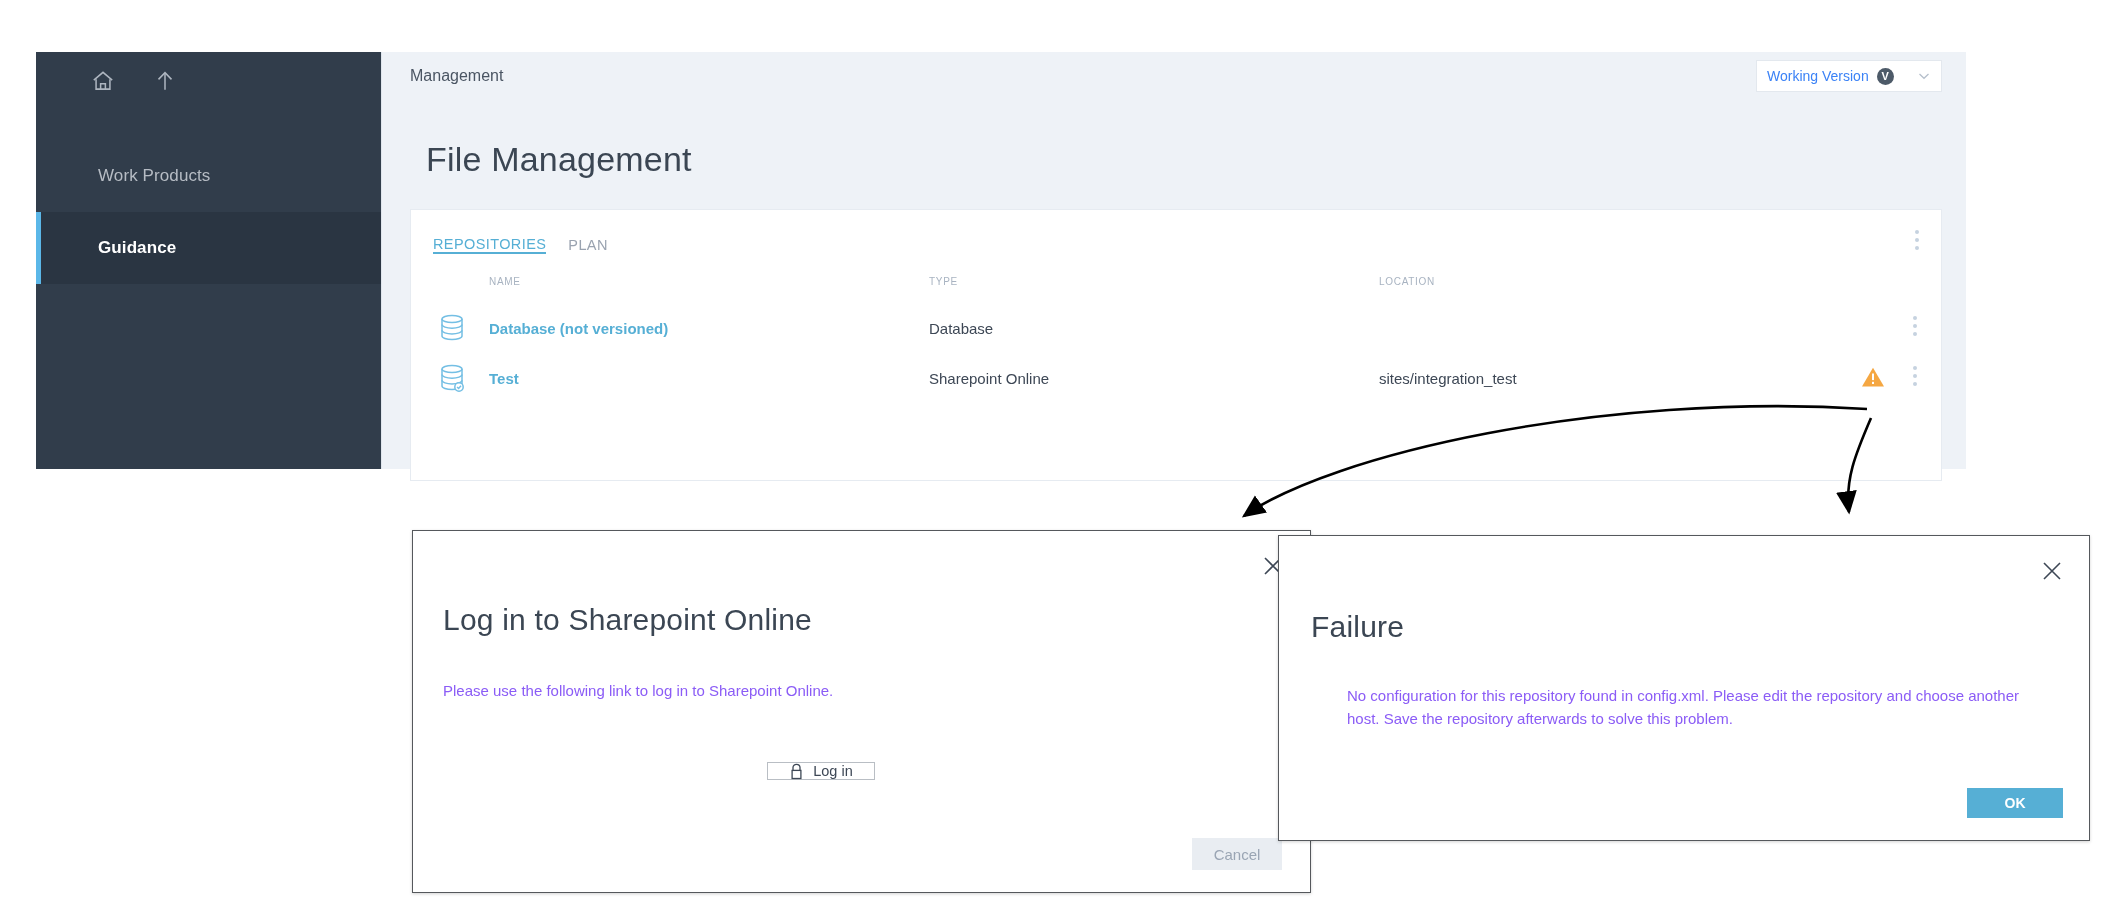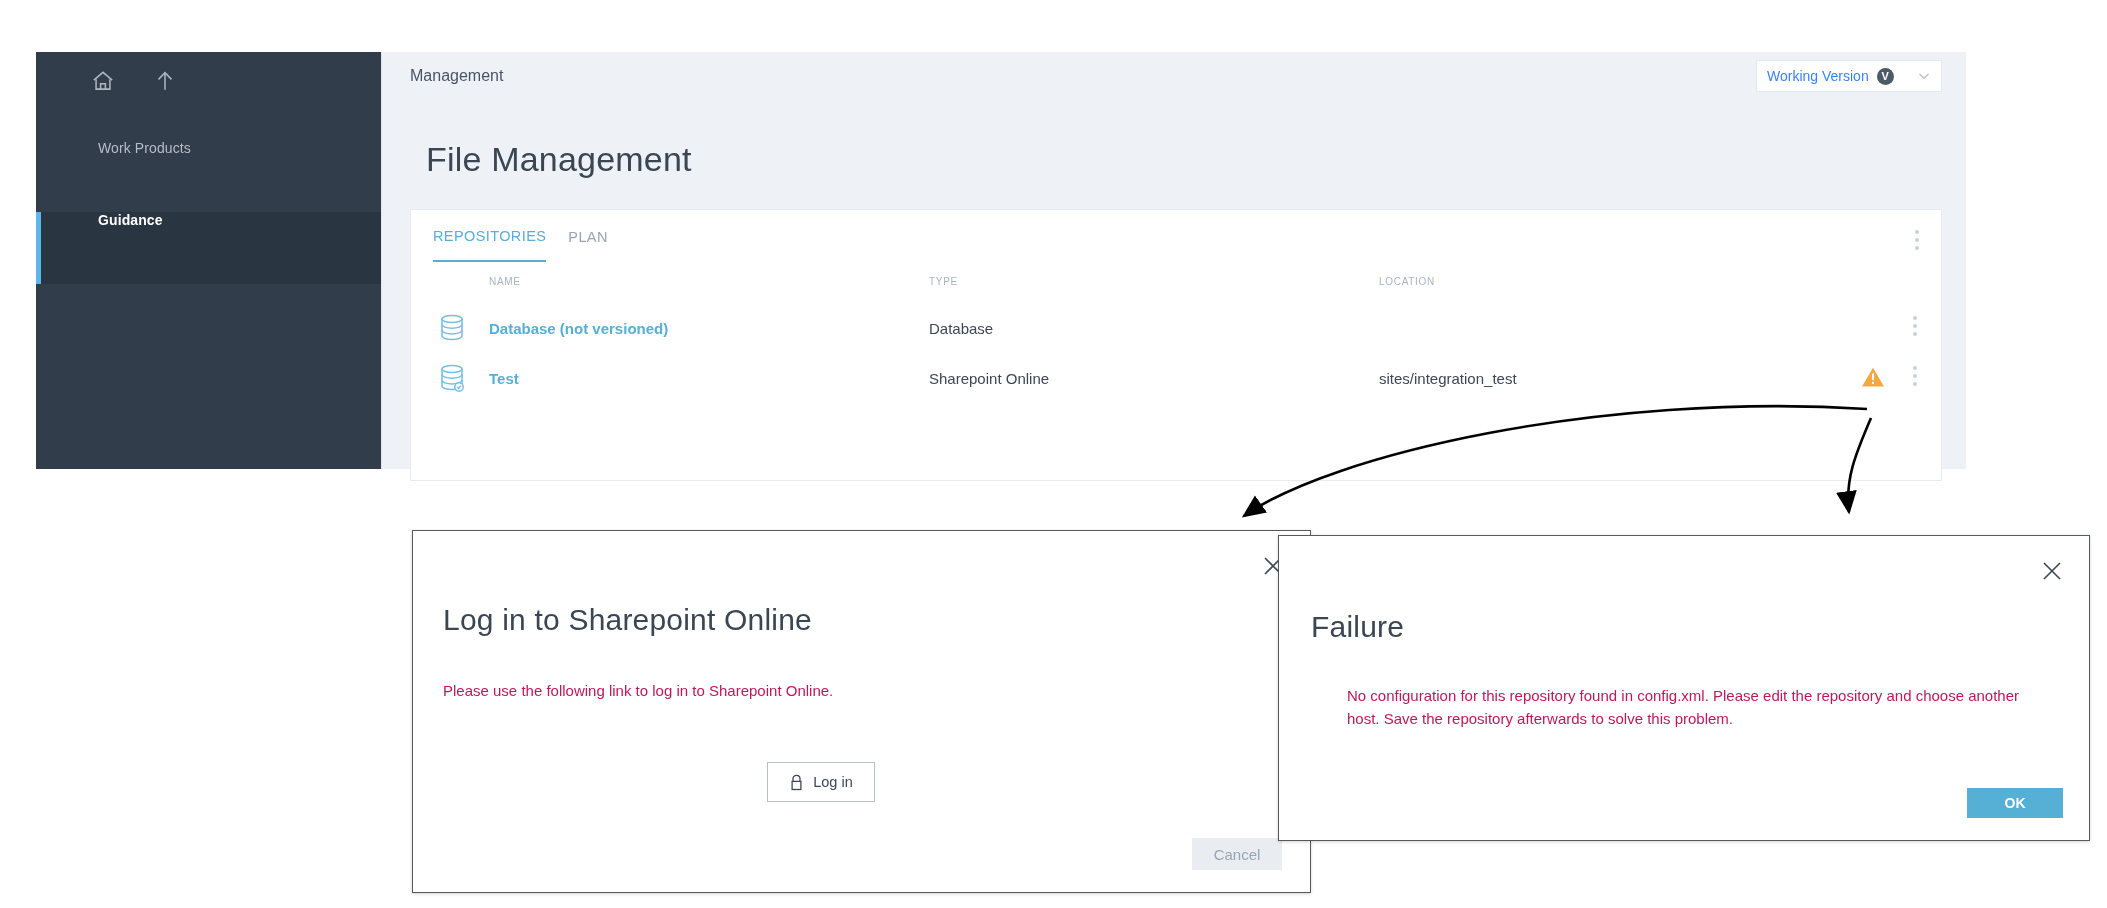--- a/index.html
+++ b/index.html
@@ -32,24 +32,24 @@
     display: flex; align-items: center;
     padding-left: 54px;
     gap: 36px;
   }
   .side-icon { width: 26px; height: 26px; display: block; cursor: pointer; }
   .side-icon svg { display: block; }
 
   .sidebar-items { margin-top: 30px; }
   .sidebar-item {
     height: 72px;
-    display: flex; 
+    display: flex; align-items: center;
     padding-left: 62px;
     color: #b6bcc4;
-    font-size: 14px;
+    font-size: 17px;
     letter-spacing: .1px;
     cursor: pointer;
     position: relative;
   }
   .sidebar-item.active {
     background: #2a3542;
     color: #ffffff;
     font-weight: bold;
   }
   .sidebar-item.active::before {
@@ -116,21 +116,21 @@
     display: flex; align-items: center;
     padding: 18px 0 0 22px;
     position: relative;
     height: 52px;
   }
   .tab {
     font-size: 14.5px;
     letter-spacing: .4px;
     color: #9aa3b0;
     margin-right: 22px;
-    padding-bottom: 16px;
+    padding-bottom: 0;
     cursor: pointer;
   }
   .tab.active {
     color: #56afd5;
     border-bottom: 2px solid #56afd5;
   }
   .kebab {
     position: absolute; right: 22px; top: 20px;
     width: 4px; cursor: pointer;
   }
@@ -183,29 +183,29 @@
     width: 22px; height: 22px; cursor: pointer;
   }
   .dlg-title {
     font-size: 30px; color: #3b4653;
     font-weight: normal;
     padding: 72px 0 0 30px;
     letter-spacing: .2px;
   }
   #failure-dialog .dlg-title { padding-top: 74px; padding-left: 32px; }
   .dlg-body {
-    font-size: 15px; color: #be185d;
+    font-size: 15px; color: #8b5cf6;
     line-height: 1.55;
     padding: 42px 36px 0 30px;
   }
   #failure-dialog .dlg-body { padding: 40px 38px 0 44px; margin-left: 24px; }
 
   .login-btn {
     position: absolute; left: 767px; top: 762px;
-    width: 108px; height: 40px;
+    width: 108px; height: 18px;
     border: 1px solid #b9bec4;
     background: #fff;
     display: flex; align-items: center; justify-content: center;
     gap: 9px;
     font-size: 14.5px; color: #3d4755;
     cursor: pointer;
   }
   .lock-icon { width: 15px; height: 17px; display:block; }
 
   .cancel-btn {

